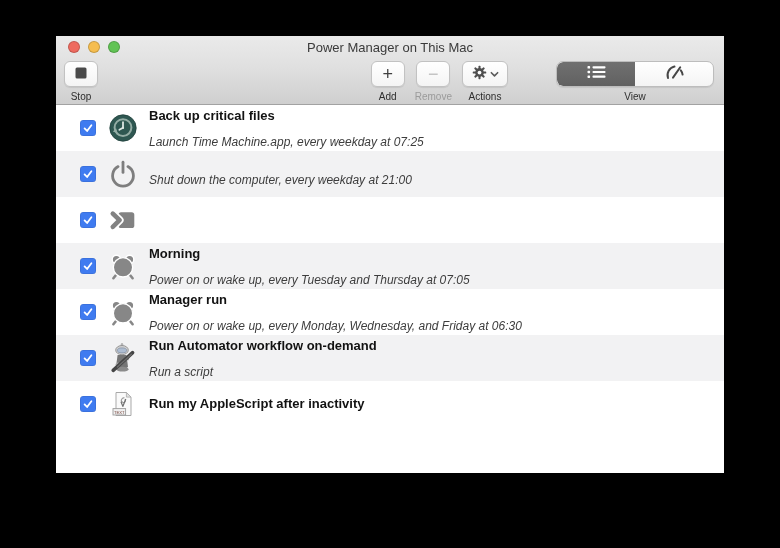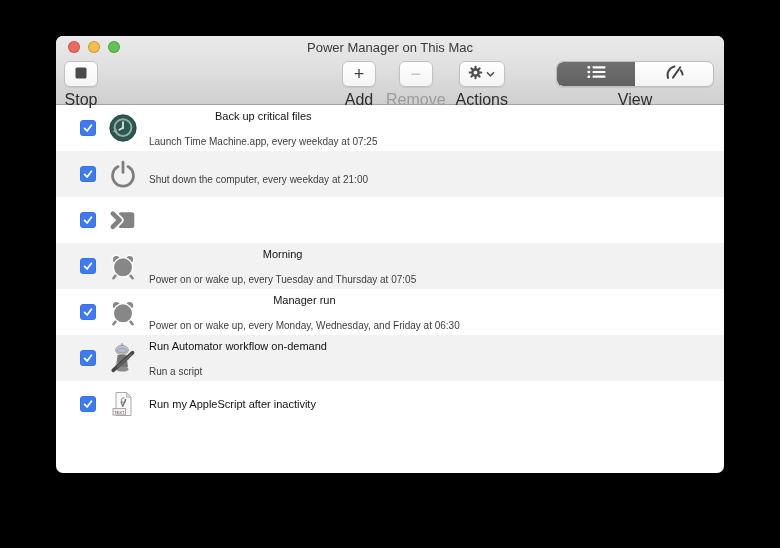--- a/index.html
+++ b/index.html
@@ -1,21 +1,21 @@
 <!DOCTYPE html>
 <html><head>
 <meta charset="utf-8">
 <style>
   * { margin: 0; padding: 0; box-sizing: border-box; }
   html, body { width: 780px; height: 548px; background: #000; overflow: hidden;
     font-family: "Liberation Sans", sans-serif; }
 
   .window {
     position: absolute; left: 56px; top: 36px; width: 668px; height: 437px;
-    border-radius: 7px; overflow: hidden; background: #fff;
+    border-radius: 0; overflow: hidden; background: #fff;
     box-shadow: 0 16px 42px rgba(0,0,0,.6);
   }
 
   
   .header {
     height: 69px;
     background: linear-gradient(180deg, #eaeaea 0%, #e0e0e0 45%, #cfcfcf 100%);
     border-bottom: 1px solid #a2a2a2;
     position: relative;
   }
@@ -29,21 +29,21 @@
 
   .toolbar { display: flex; align-items: flex-start; padding: 3px 10px 0 8px; }
   .tb-group { display: flex; flex-direction: column; align-items: center; }
   .tb-btn {
     height: 26px; min-width: 34px; padding: 0 6px;
     background: linear-gradient(180deg, #ffffff, #f4f4f4);
     border: 1px solid #c2c2c2; border-radius: 6px;
     box-shadow: 0 1px 1px rgba(0,0,0,.08);
     display: flex; align-items: center; justify-content: center; gap: 3px;
   }
-  .tb-label { font-size: 16px; color: #2e2e2e; margin-top: 4px; white-space: nowrap; }
+  .tb-label { font-size: 10px; color: #2e2e2e; margin-top: 4px; white-space: nowrap; }
   .tb-label.dim { color: #9b9b9b; }
   .glyph { font-size: 18px; line-height: 18px; color: #3f3f3f; font-weight: 400; }
   .glyph.dim { color: #bdbdbd; }
   .cluster { display: flex; gap: 10px; margin-left: auto; }
   .view-group { margin-left: 48px; }
 
   .segmented {
     display: flex; width: 158px; height: 26px;
     background: linear-gradient(180deg, #ffffff, #f4f4f4);
     border: 1px solid #bdbdbd; border-radius: 7px;
@@ -56,22 +56,22 @@
   .list { background: #fff; }
   .row { height: 46px; display: flex; align-items: center; padding-left: 24px; }
   .row:nth-child(even) { background: #f2f2f3; }
   .checkbox {
     width: 16px; height: 16px; border-radius: 3.5px; flex: 0 0 16px;
     display: flex; align-items: center; justify-content: center;
     box-shadow: inset 0 0 0 0.5px rgba(0,0,0,.15);
   }
   .event-icon { width: 32px; height: 32px; margin: 0 10px 0 11px; flex: 0 0 32px; }
   .event-text { display: flex; flex-direction: column; justify-content: center; }
-  .event-title { font-size: 11px; font-weight: normal; color: #121212; line-height: 16px; text-align: center; }
-  .event-desc { font-size: 10px; color: #3d3d3d; line-height: 14px; margin-top: 11px; }
+  .event-title { font-size: 13px; font-weight: bold; color: #121212; line-height: 16px; }
+  .event-desc { font-size: 12px; color: #3d3d3d; line-height: 14px; margin-top: 11px; font-style: italic; }
 </style>
 </head>
 <body>
 
 <div class="window">
 
   <div class="header">
     <div class="titlebar">
       <div class="traffic">
         <div class="light" id="light-close" style="background: rgb(238, 106, 95);"></div>

